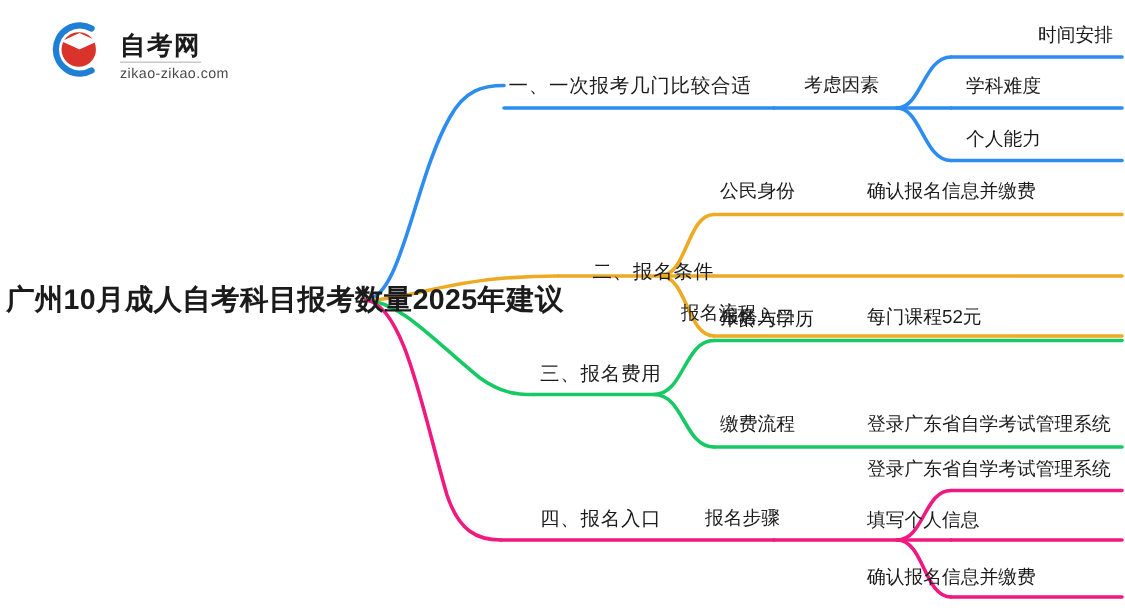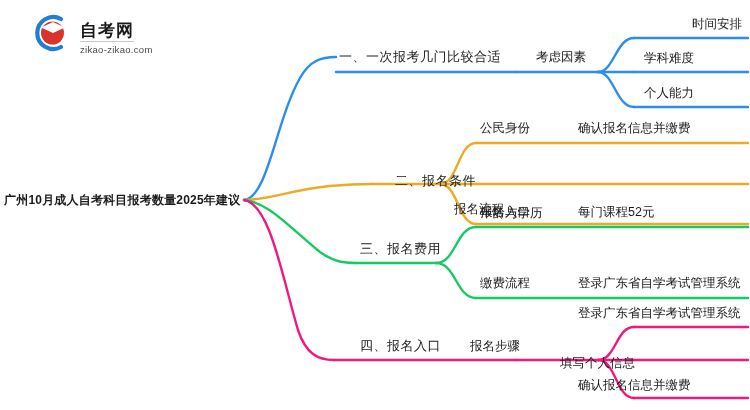--- a/index.html
+++ b/index.html
@@ -60,21 +60,21 @@
     width: 750px; height: 410px;
   }
 
   .node {
     position: absolute;
     color: #1b1b1b;
     white-space: nowrap;
     transform: translateY(-50%);
   }
   .node.root {
-    font-size: 12px;
+    font-size: 19px;
     font-weight: bold;
     letter-spacing: 0.2px;
   }
   .node.lvl1 {
     font-size: 13px;
     letter-spacing: 0.5px;
   }
   .node.lvl2 {
     font-size: 12.5px;
   }
@@ -176,16 +176,16 @@
 
   <div class="node lvl1" style="left:360px; top:249px;">三、报名费用</div>
   <div class="node lvl2" style="left:480px; top:212px;">报名入口</div>
   <div class="node lvl3" style="left:578px; top:212px;">每门课程52元</div>
   <div class="node lvl2" style="left:480px; top:283px;">缴费流程</div>
   <div class="node lvl3" style="left:578px; top:283px;">登录广东省自学考试管理系统</div>
 
   <div class="node lvl1" style="left:360px; top:346px;">四、报名入口</div>
   <div class="node lvl2" style="left:470px; top:346px;">报名步骤</div>
   <div class="node lvl3" style="left:578px; top:313px;">登录广东省自学考试管理系统</div>
-  <div class="node lvl3" style="left:560px; top:347px;margin-top:16px;">填写个人信息</div>
+  <div class="node lvl3" style="left:578px; top:347px;">填写个人信息</div>
   <div class="node lvl3" style="left:578px; top:385px;">确认报名信息并缴费</div>
 
 </div>
 
 </body></html>

